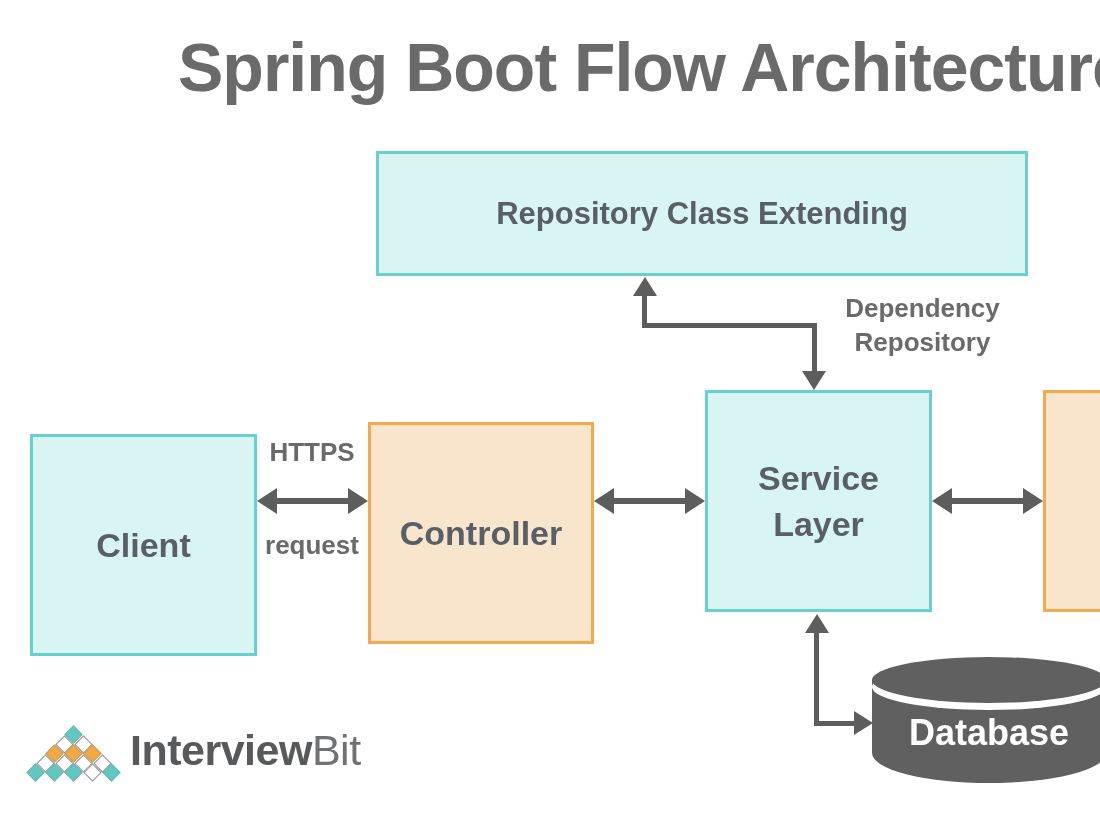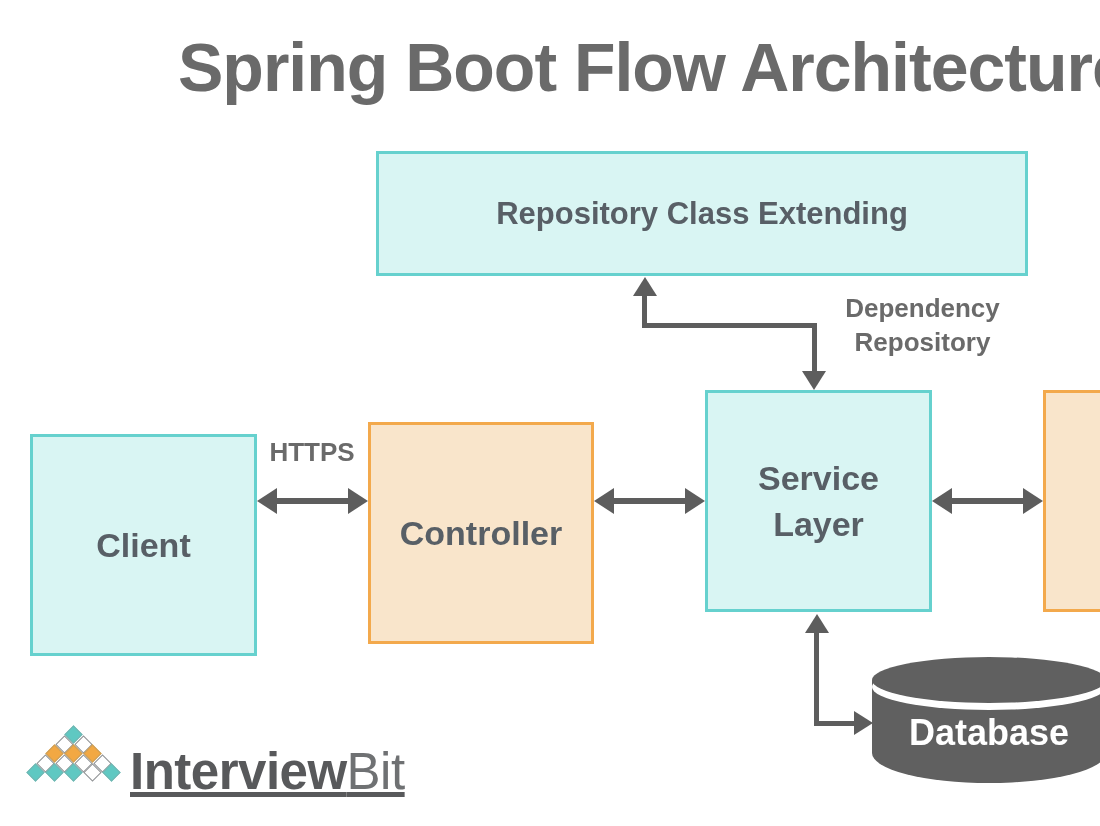--- a/index.html
+++ b/index.html
@@ -79,22 +79,22 @@
   
   .logo { position:absolute; left:28px; top:724px; width:360px; height:70px; }
   .logo-mark { position:absolute; left:0; top:0; width:95px; height:64px; }
   .diamond {
     position:absolute; width:13px; height:13px; transform:rotate(45deg);
     box-sizing:border-box; border:1.5px solid #8f9294; background:#fff;
   }
   .diamond.teal   { background:var(--logo-teal,#5fc8c2);  border-color:#74b5b1; }
   .diamond.orange { background:var(--logo-orange,#f2a843); border-color:#caa05a; }
   .logo-word {
-    position:absolute; left:102px; top:18px; white-space:nowrap;
-    font-size:51px; color:var(--logo-text-dark,#58595b); letter-spacing:-0.5px;text-decoration:underline;
+    position:absolute; left:102px; top:2px; white-space:nowrap;
+    font-size:43px; color:var(--logo-text-dark,#58595b); letter-spacing:-0.5px;
   }
   .logo-word .bold-part { font-weight:bold; }
   .logo-word .light-part { font-weight:normal; color:var(--logo-text-light,#6f7173); }
 </style>
 </head>
 <body>
 
 <div class="stage">
 
   <div class="page-title">Spring Boot Flow Architecture</div>
@@ -114,20 +114,21 @@
     <span>Layer</span>
   </div>
   <div class="box orange partial-box"></div>
 
   <div class="mini-label https-label">HTTPS</div>
   <div class="dbl-arrow arrow-a">
     <div class="tri tri-left"></div>
     <div class="shaft"></div>
     <div class="tri tri-right"></div>
   </div>
+  <div class="mini-label request-label">request</div>
 
   <div class="dbl-arrow arrow-b">
     <div class="tri tri-left"></div>
     <div class="shaft"></div>
     <div class="tri tri-right"></div>
   </div>
 
   <div class="dbl-arrow arrow-c">
     <div class="tri tri-left"></div>
     <div class="shaft"></div>

